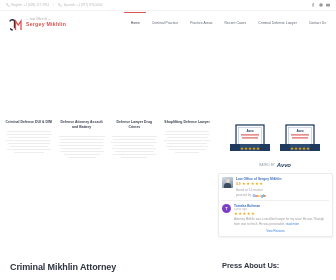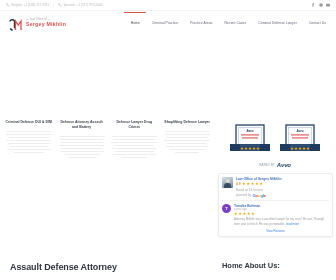--- a/index.html
+++ b/index.html
@@ -349,17 +349,17 @@
           </div>
         </div>
 
         <div class="view-reviews">View Reviews</div>
       </div>
 
     </div>
   </div>
 
   <div class="bottom">
-    <div class="h-left">Assault Defense Attorney</div>
-    <div class="h-right">Home About Us:</div>
+    <div class="h-left">Criminal Mikhlin Attorney</div>
+    <div class="h-right">Press About Us:</div>
   </div>
 
 </div>
 
 </body></html>

